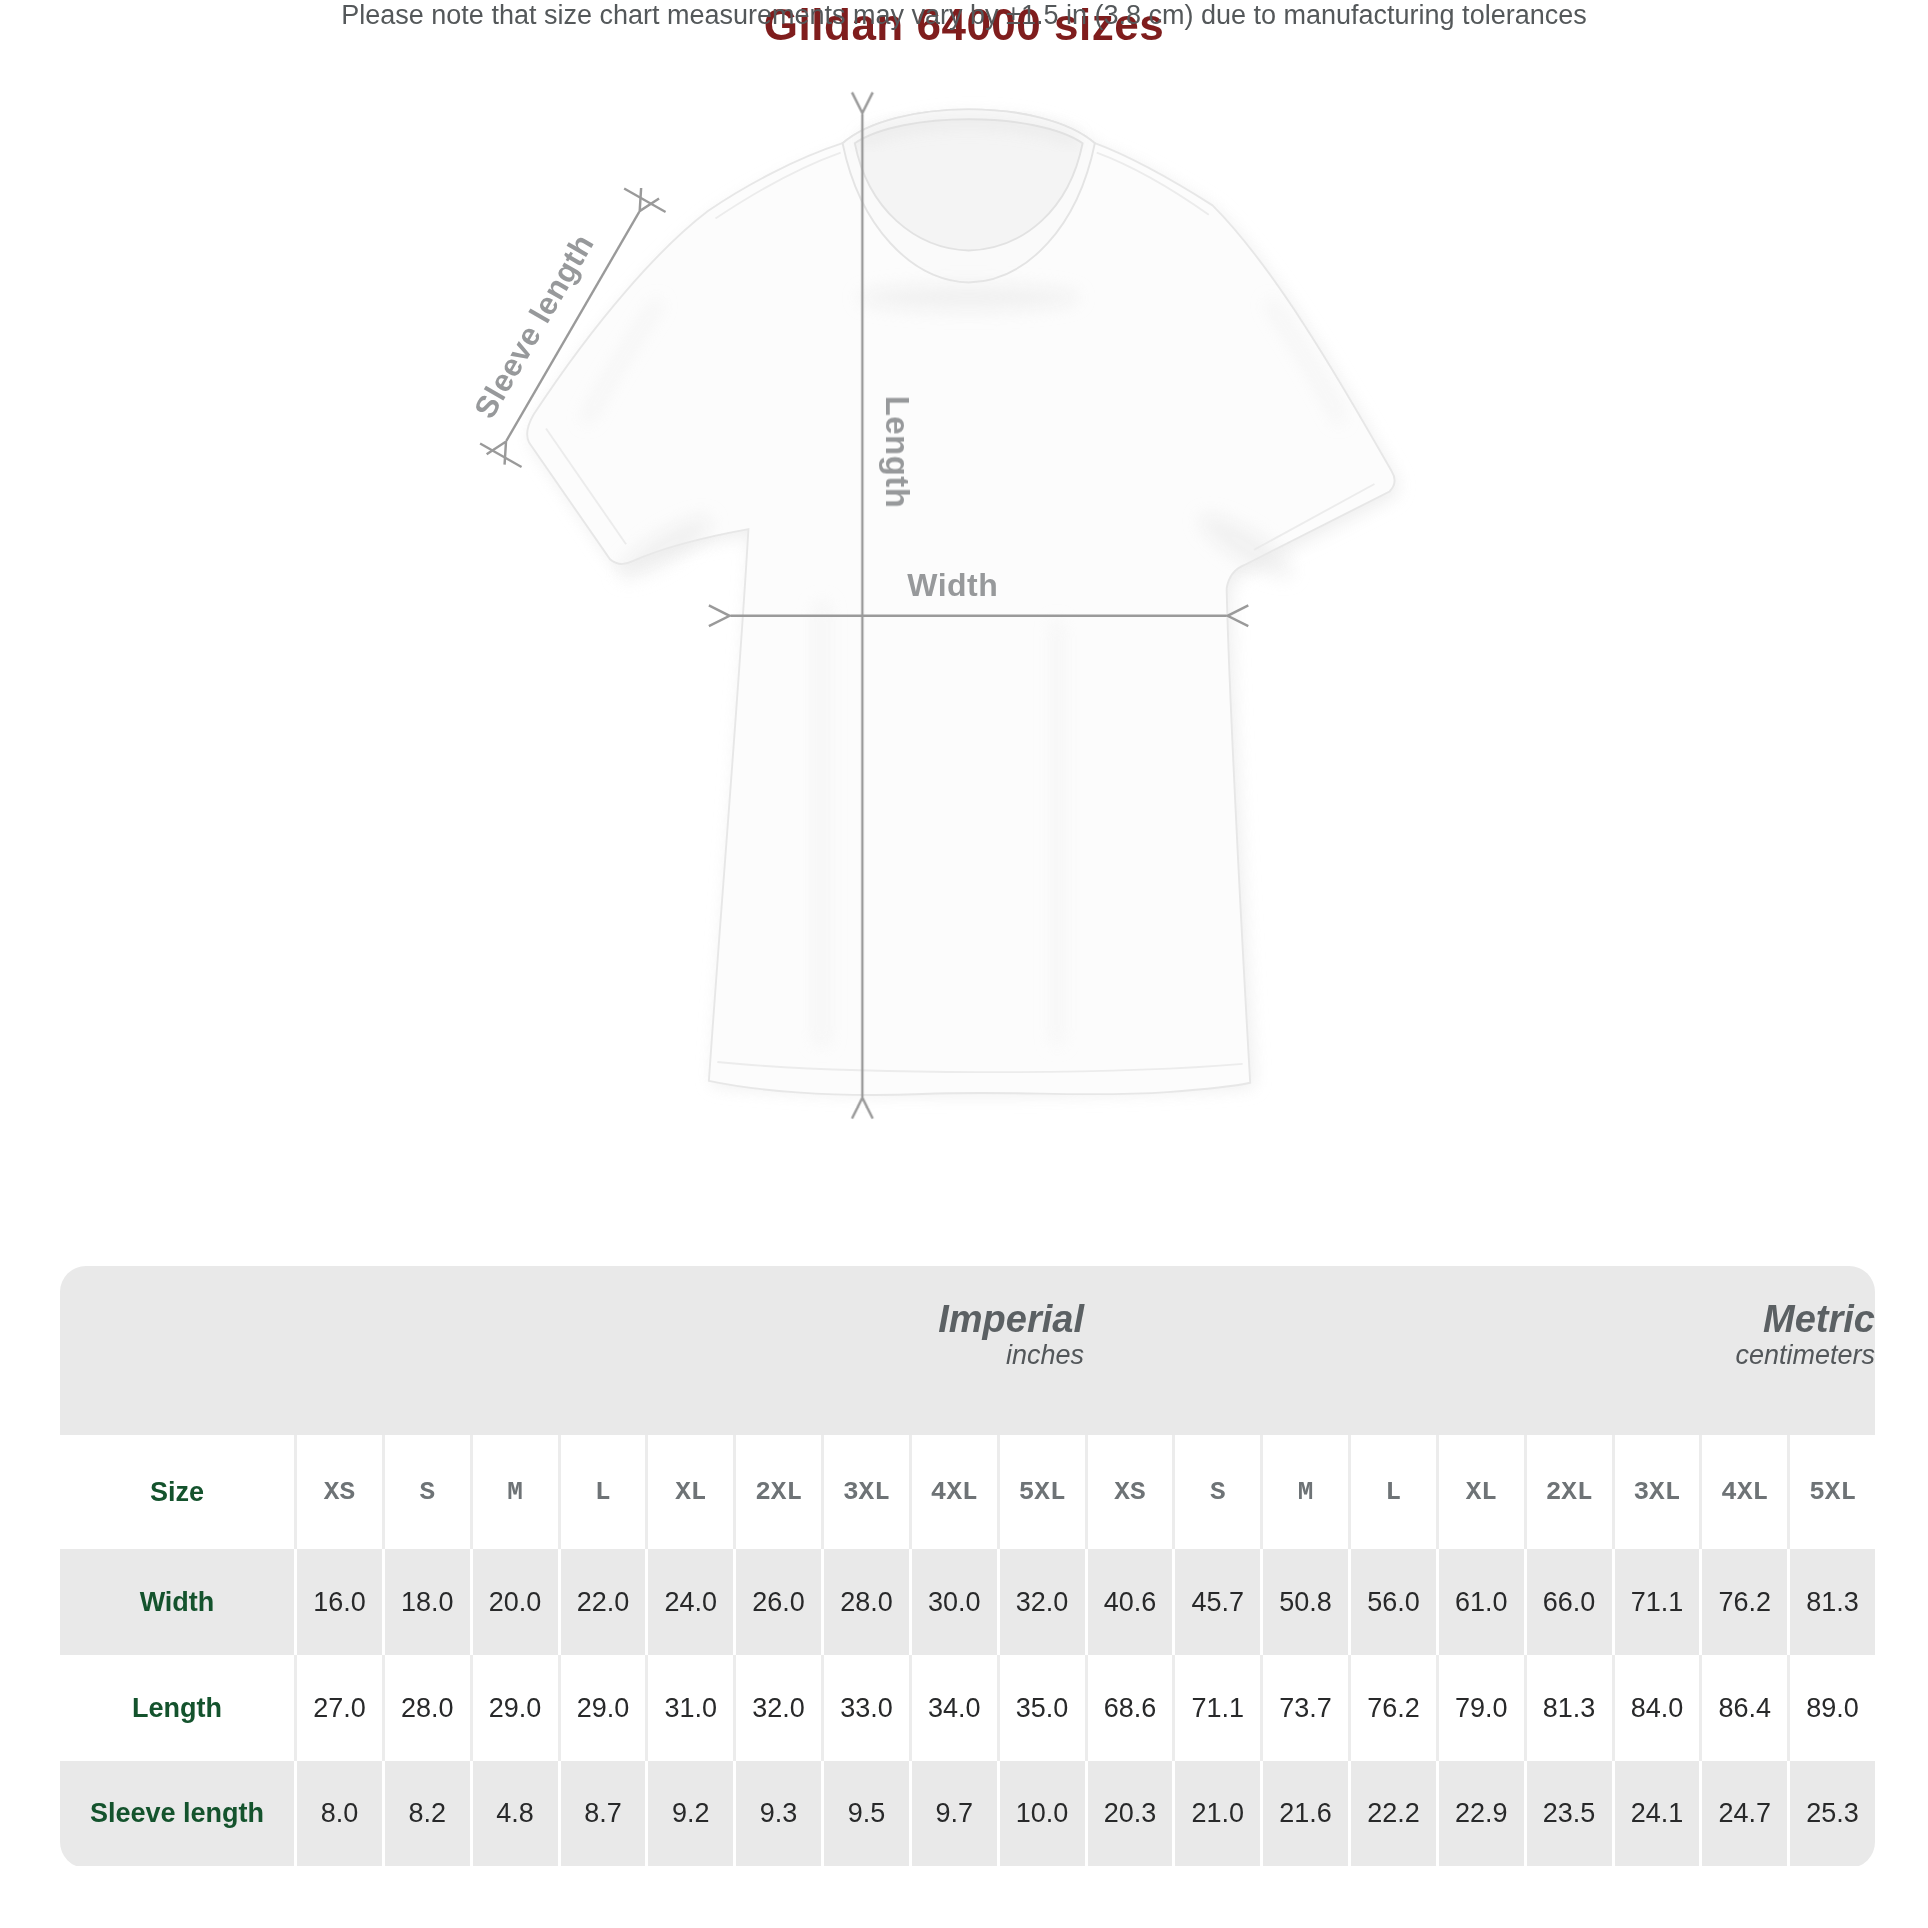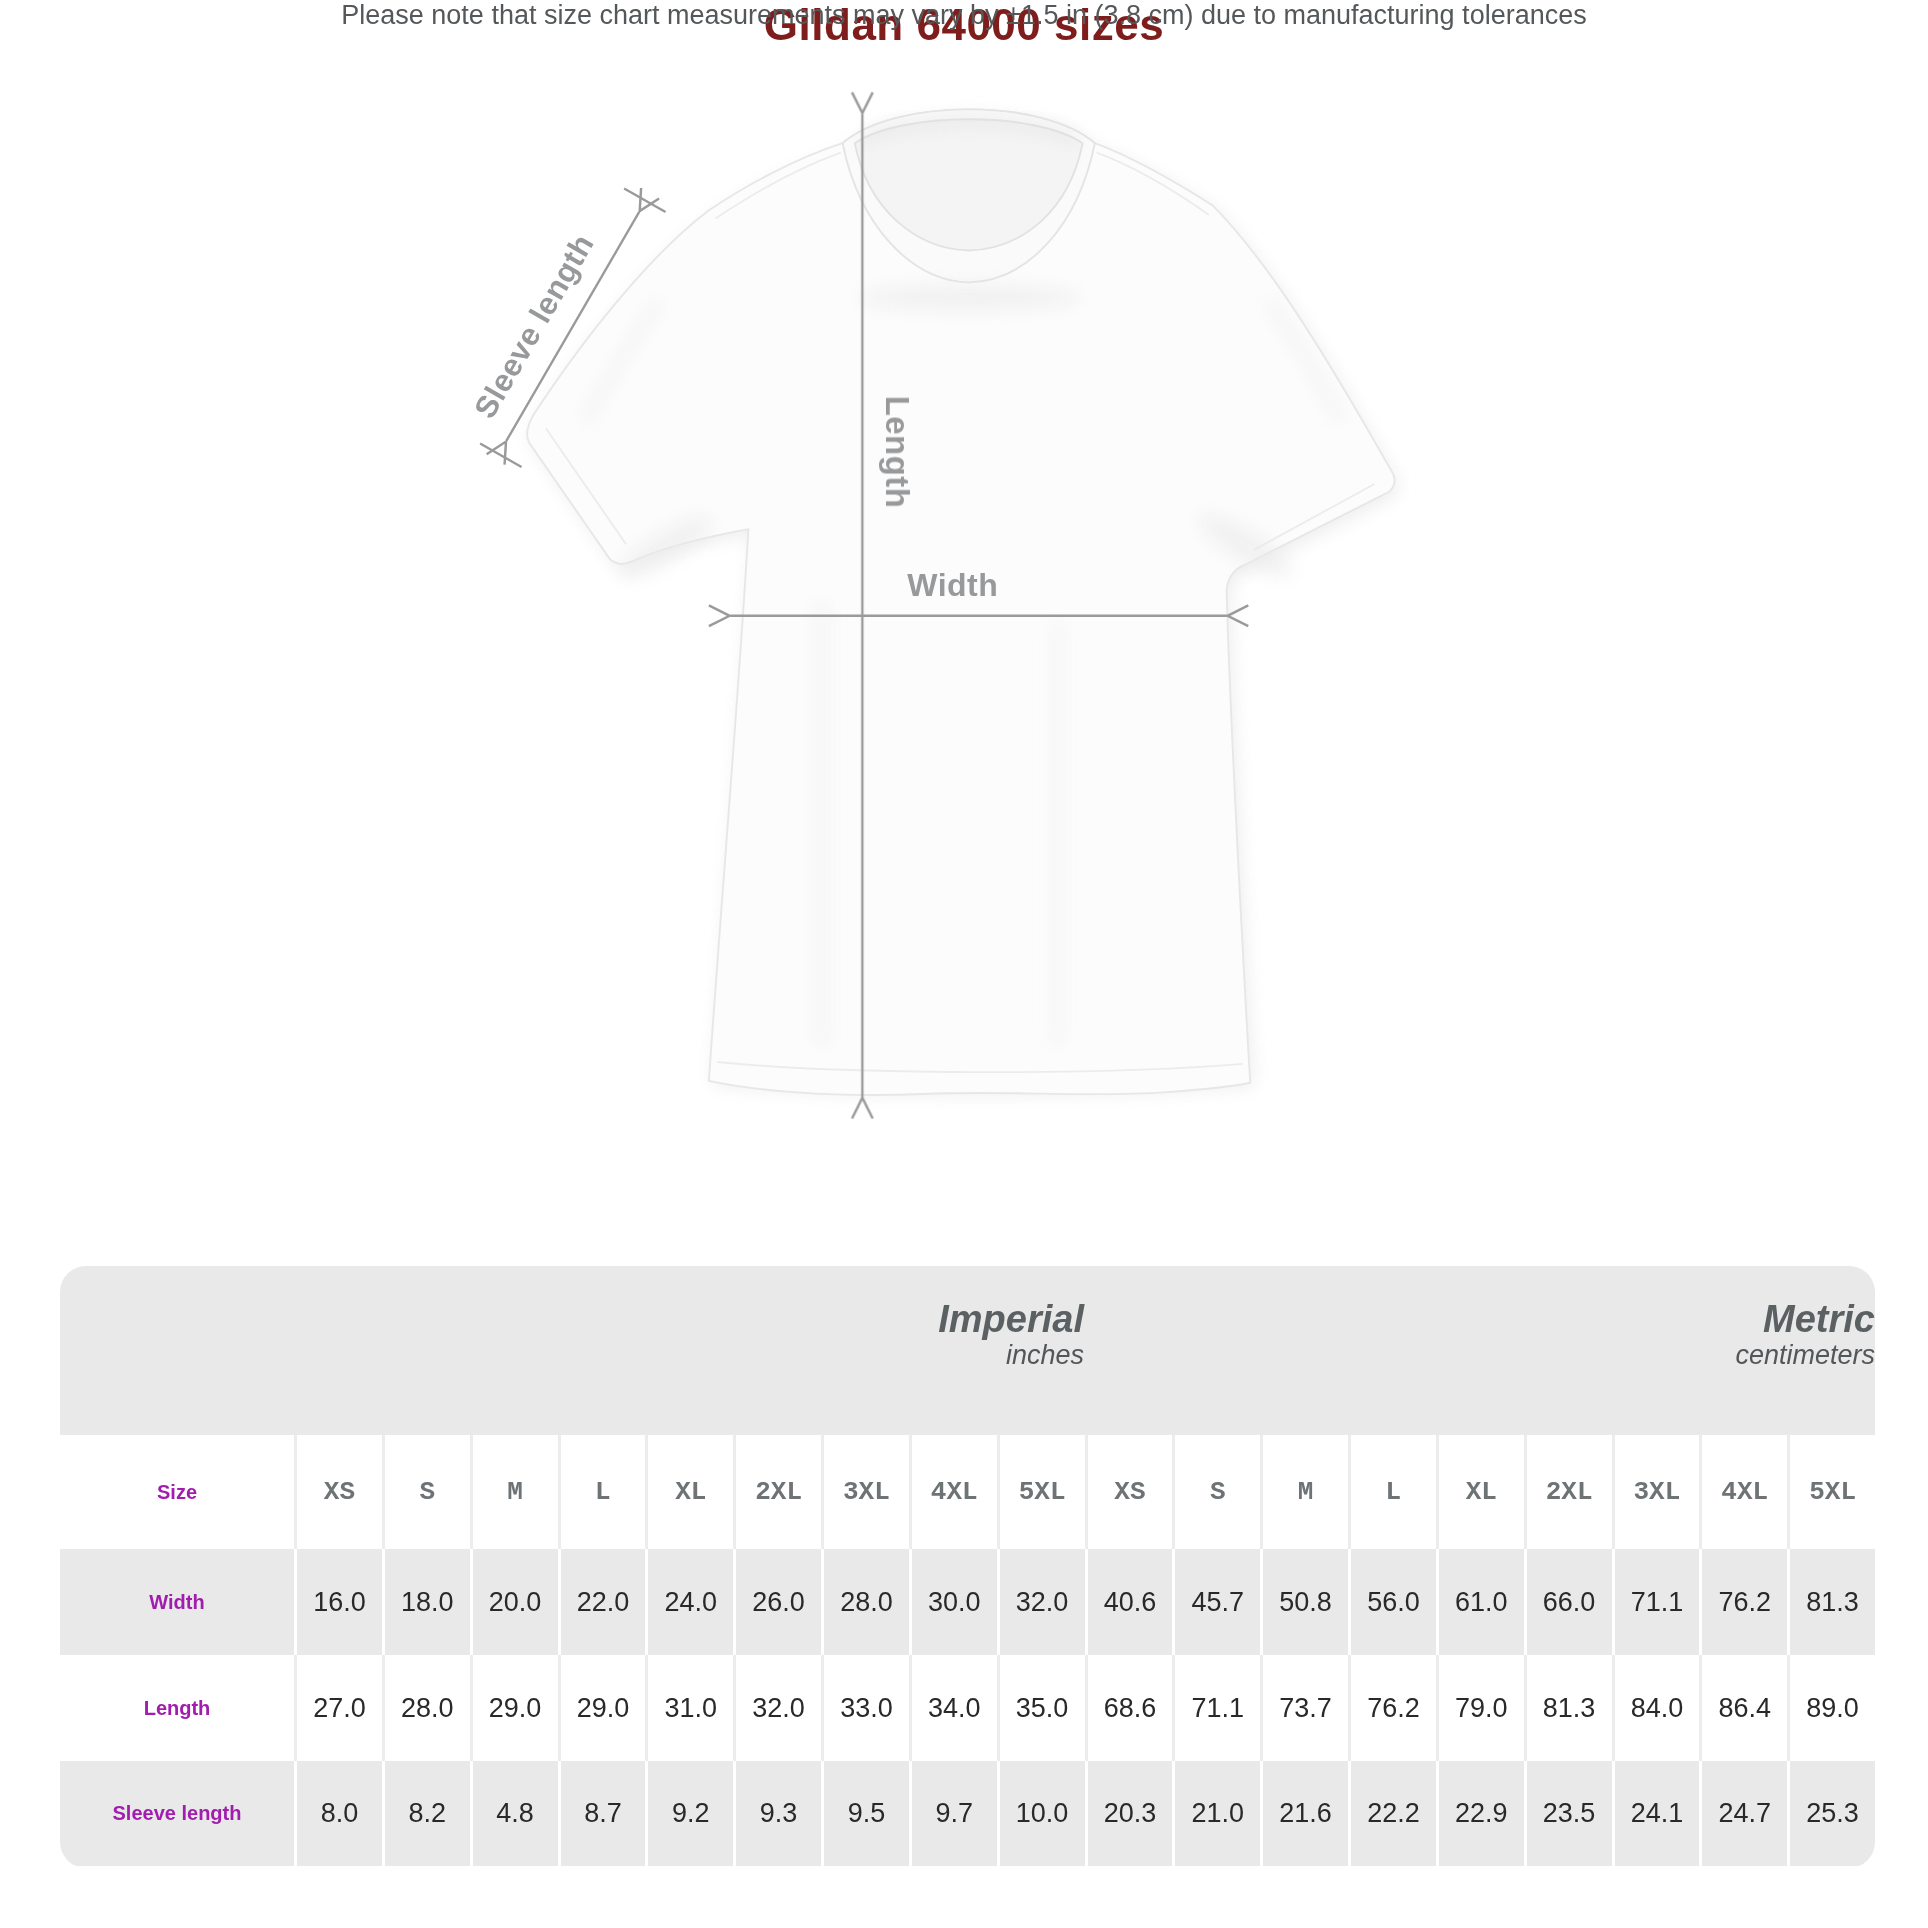--- a/index.html
+++ b/index.html
@@ -39,21 +39,21 @@
   .unit-sub { margin-top:4px; font-size:27px; line-height:1; font-style:italic; color:#53575a; }
   .grid {
     display:grid;
     grid-template-columns:234px repeat(18, 1fr);
     grid-template-rows:114px 106px 106px 105px;
   }
   .cell { display:flex; align-items:center; justify-content:center; background:#ffffff; }
   .cell.sep { border-left:3.8px solid #ececec; }
   .cell.gray { background:#e9e9e9; }
   .cell.gray.sep { border-left-color:#ffffff; }
-  .rowlabel { font-size:20px; font-weight:bold; color:#a21caf; }
+  .rowlabel { font-size:27px; font-weight:bold; color:#14532d; }
   .sizehead { font-size:26px; font-weight:bold; color:#6e7376;font-family:Liberation Mono, monospace; }
   .val { font-size:27px; color:#28292a; }
 </style>
 </head>
 <body>
 
 <div class="page">
 
   <svg class="shirt-svg" width="1928" height="1177" viewBox="0 0 2048 1250">
     <defs>

